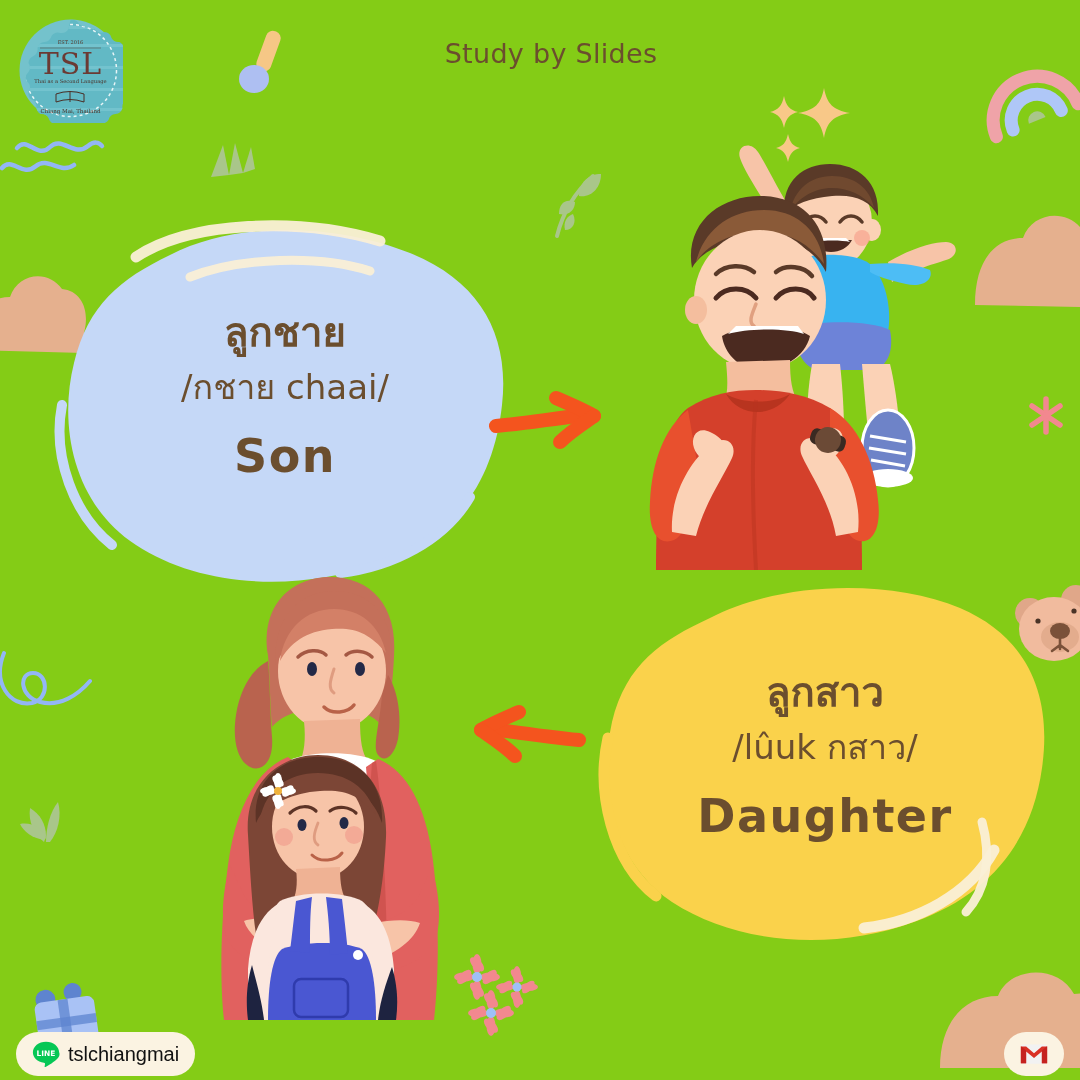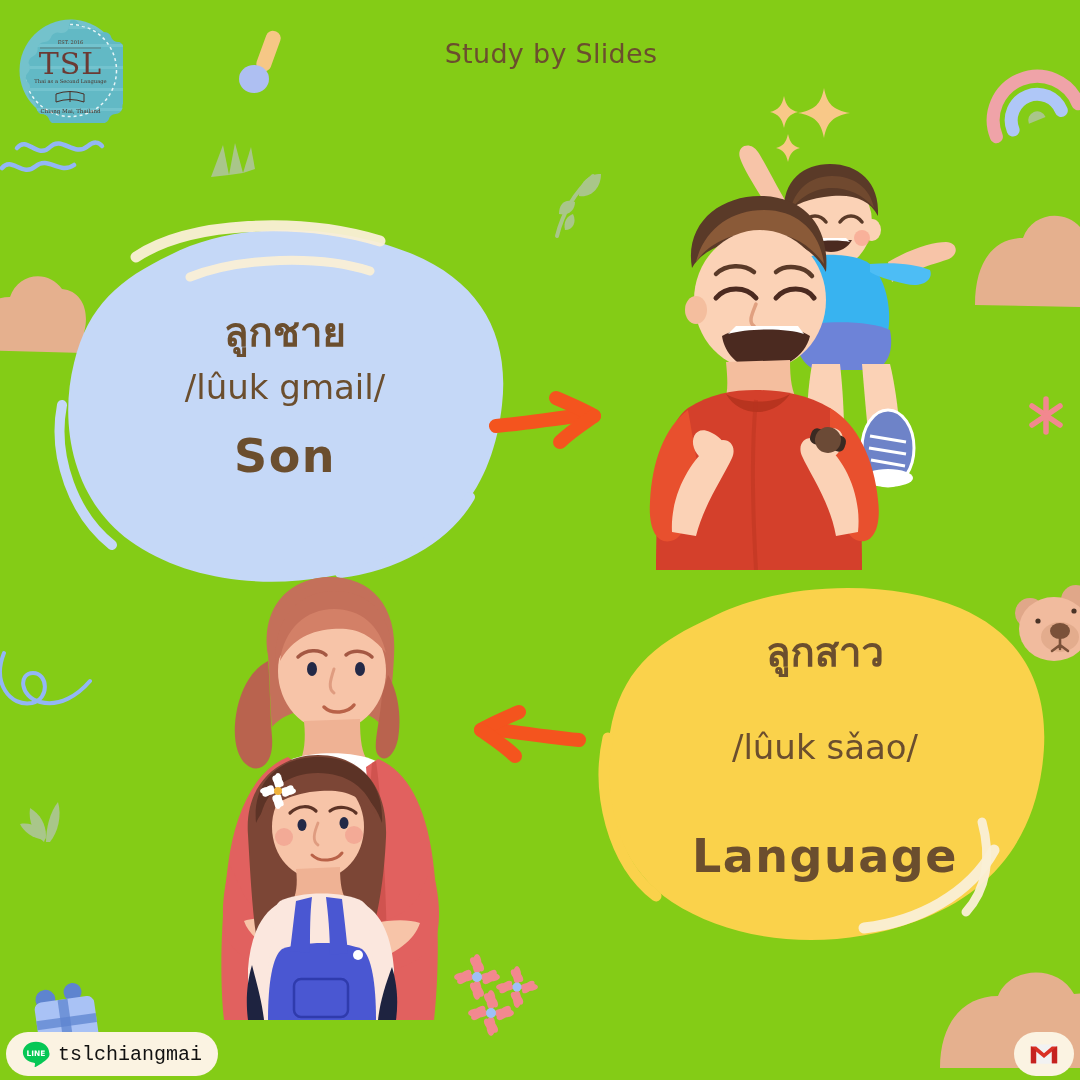--- a/index.html
+++ b/index.html
@@ -37,31 +37,31 @@
                     letter-spacing:1.5px;
                     font-family:"DejaVu Sans","Liberation Sans",sans-serif;}
 
   #card-son  { left:60px;  top:250px; width:450px; height:300px; }
   #card-daughter { left:600px; top:610px; width:450px; height:300px; }
 
   
   #footer-bar {
     position:absolute; left:0; bottom:0; width:1080px; height:52px;
     display:flex; align-items:center; justify-content:space-between;
-    padding:0 6px; gap:6px;
+    padding:0 16px; gap:6px;
     z-index:40;
   }
   .contact-pill {
     display:flex; align-items:center; gap:8px;
     background:#FBF3E2; border-radius:26px;
     height:44px; padding:0 16px;
     white-space:nowrap;
   }
   .contact-pill .txt { font-size:20px; color:#111; font-weight:500;
-                       font-family:Liberation Mono, monospace; }
+                       font-family:Liberation Sans, sans-serif; }
   .ico { width:28px; height:28px; flex:0 0 28px; display:block; }
 
   svg { display:block; overflow:visible; }
 </style>
 </head>
 <body>
 
 <div id="stage">
 
   <svg class="abs" style="left:-30px; top:255px;" width="120" height="110" viewBox="0 0 120 110">
@@ -237,21 +237,21 @@
              C454 262 420 320 340 348 C256 378 160 372 96 330
              C34 290 18 212 34 148 C48 90 80 64 130 40 Z" fill="#C5D8F7"></path>
     <path d="M96 42 C150 6 260 2 340 26" fill="none" stroke="#FAEFD6" stroke-width="11" stroke-linecap="round" opacity="0.95"></path>
     <path d="M150 62 C200 42 280 40 330 56" fill="none" stroke="#FAEFD6" stroke-width="9" stroke-linecap="round" opacity="0.95"></path>
     <path d="M22 190 C12 242 34 300 72 330" fill="none" stroke="#C5D8F7" stroke-width="10" stroke-linecap="round"></path>
     <path d="M430 282 C404 326 352 352 300 358" fill="none" stroke="#C5D8F7" stroke-width="10" stroke-linecap="round"></path>
   </svg>
 
   <div id="card-son" class="word-card" style="z-index:3;">
     <div class="thai">ลูกชาย</div>
-    <div class="roman">/lûuk gmail/</div>
+    <div class="roman">/กชาย chaai/</div>
     <div class="eng">Son</div>
   </div>
 
   <svg class="abs" style="left:490px; top:390px; z-index:5;" width="115" height="60" viewBox="0 0 115 60">
     <path d="M6 36 C36 33 72 28 100 24" fill="none" stroke="#F4541E" stroke-width="14" stroke-linecap="round"></path>
     <path d="M66 8 C80 14 94 20 104 26" fill="none" stroke="#F4541E" stroke-width="14" stroke-linecap="round"></path>
     <path d="M104 26 C94 33 80 42 70 52" fill="none" stroke="#F4541E" stroke-width="14" stroke-linecap="round"></path>
   </svg>
 
   <svg class="abs" style="left:648px; top:150px; z-index:6;" width="345" height="420" viewBox="0 0 345 420">
@@ -340,24 +340,24 @@
 
   <svg class="abs" style="left:578px; top:572px; z-index:1;" width="500" height="380" viewBox="0 0 500 380">
     <path d="M132 46 C200 10 310 6 382 36 C452 66 474 126 464 196
              C454 268 414 322 336 350 C254 380 158 372 94 330
              C34 290 20 214 34 150 C48 92 84 68 132 46 Z" fill="#FAD24B"></path>
     <path d="M30 166 C18 220 34 290 78 324" fill="none" stroke="#FAD24B" stroke-width="11" stroke-linecap="round"></path>
     <path d="M416 278 C392 322 340 350 286 356" fill="none" stroke="#FAEFD6" stroke-width="11" stroke-linecap="round" opacity="0.95"></path>
     <path d="M404 250 C414 286 408 318 388 340" fill="none" stroke="#FAEFD6" stroke-width="9" stroke-linecap="round" opacity="0.95"></path>
   </svg>
 
-  <div id="card-daughter" class="word-card" style="z-index:3;gap:40px;">
+  <div id="card-daughter" class="word-card" style="z-index:3;">
     <div class="thai">ลูกสาว</div>
-    <div class="roman">/lûuk sǎao/</div>
-    <div class="eng">Language</div>
+    <div class="roman">/lûuk กสาว/</div>
+    <div class="eng">Daughter</div>
   </div>
 
   <svg class="abs" style="left:470px; top:708px; z-index:5;" width="115" height="60" viewBox="0 0 115 60">
     <path d="M109 32 C79 29 43 24 15 20" fill="none" stroke="#F4541E" stroke-width="14" stroke-linecap="round"></path>
     <path d="M49 4 C35 10 21 16 11 22" fill="none" stroke="#F4541E" stroke-width="14" stroke-linecap="round"></path>
     <path d="M11 22 C21 29 35 38 45 48" fill="none" stroke="#F4541E" stroke-width="14" stroke-linecap="round"></path>
   </svg>
 
   <svg class="abs" style="left:172px; top:565px; z-index:6;" width="290" height="455" viewBox="0 0 290 455">
 

